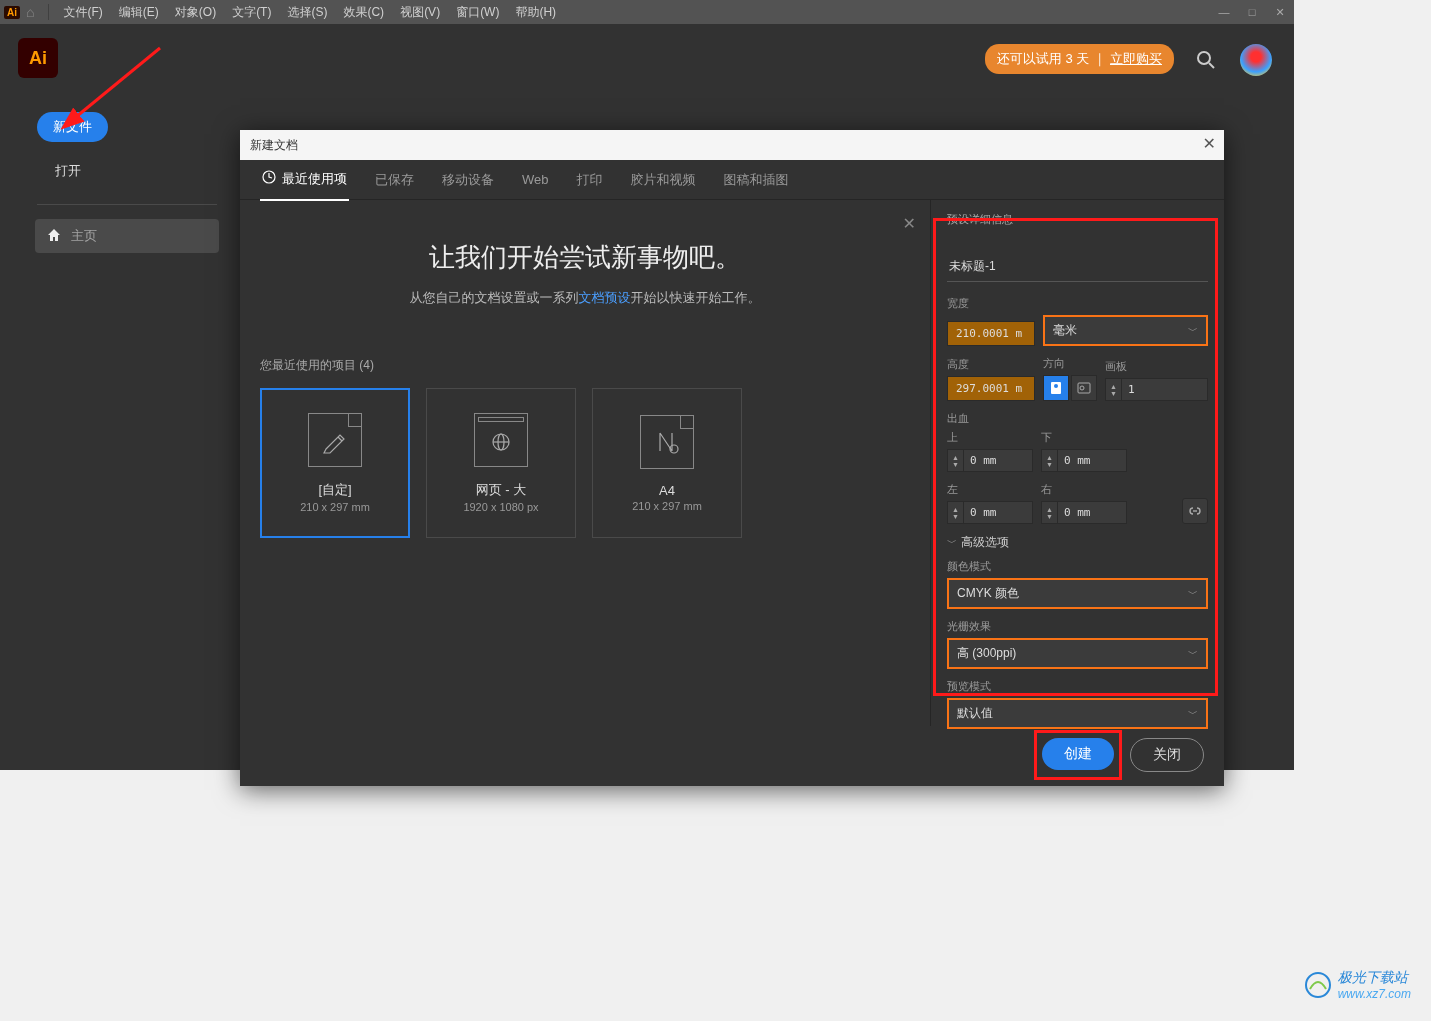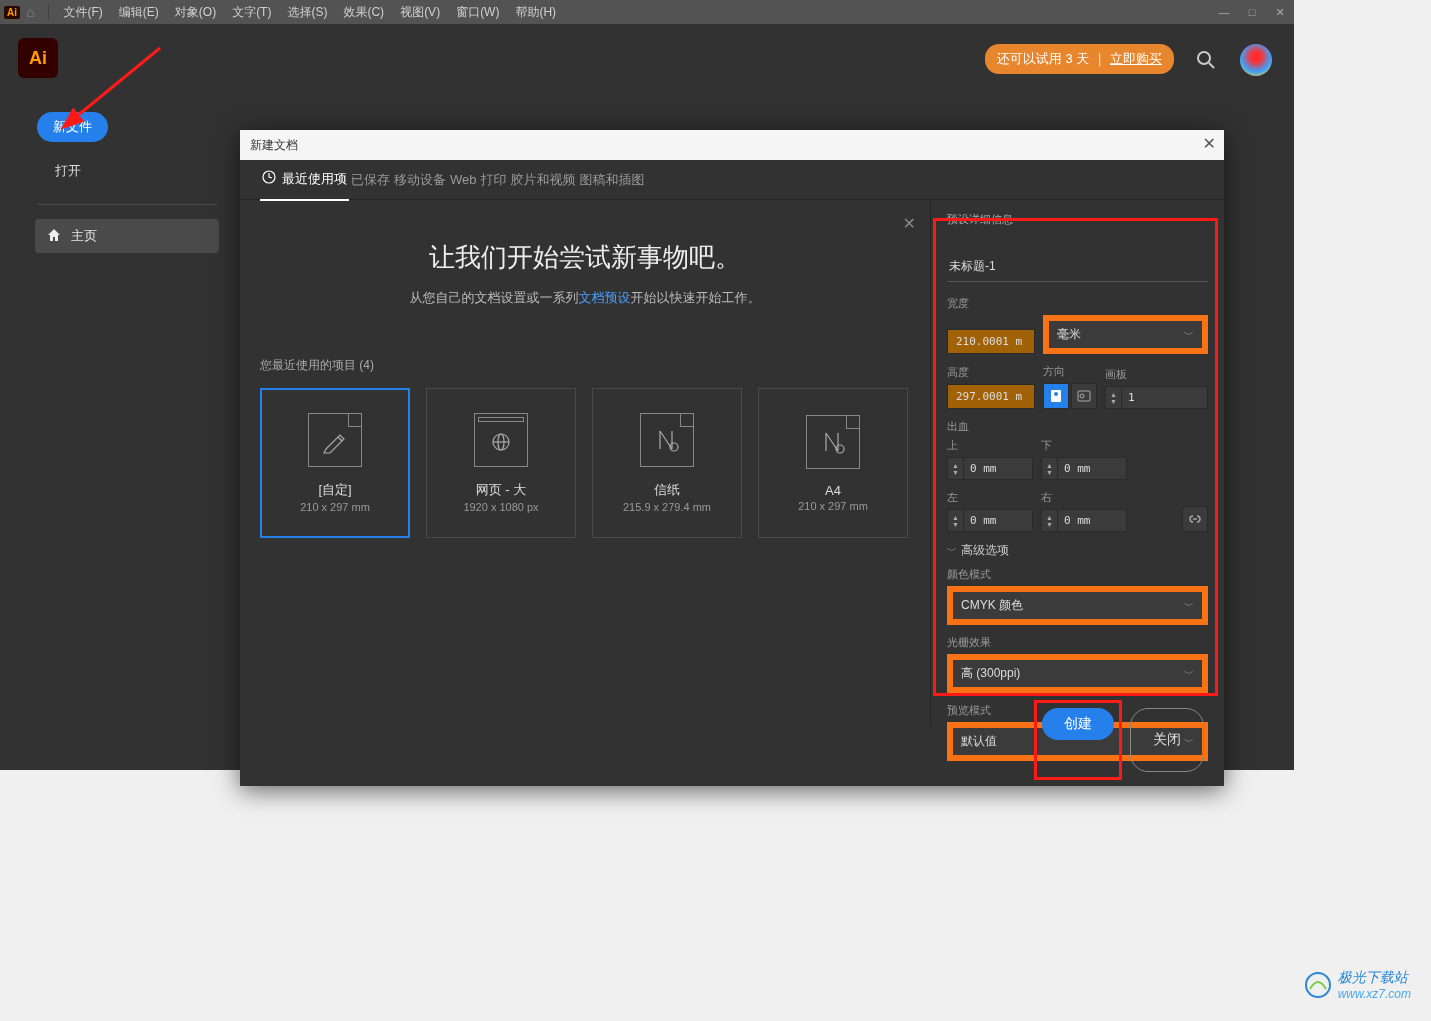--- a/index.html
+++ b/index.html
@@ -156,21 +156,21 @@
       margin: 24px 10px 14px 10px;
     }
     .home-row {
       background: #4a4a4a;
       border-radius: 4px;
       margin: 0 8px;
       padding: 8px 12px;
       display: flex;
       align-items: center;
       gap: 10px;
-      color: #e5e5e5;
+      color: #a3a3a3;
       font-size: 13px;
     }
     .arrow-annotation {
       position: absolute;
       top: 38px;
       left: 50px;
       width: 120px;
       height: 100px;
       pointer-events: none;
     }
@@ -211,20 +211,21 @@
       font-size: 16px;
       color: #555;
       cursor: pointer;
     }
     .dialog-tabs {
       height: 40px;
       display: flex;
       align-items: center;
       border-bottom: 1px solid #252525;
       padding: 0 20px;
+      gap: 24px;
       font-size: 13px;
       color: #ccc;
     }
     .dialog-tabs .tab {
       padding: 11px 2px;
       cursor: pointer;
       color: #999;
     }
     .dialog-tabs .tab.active {
       color: #fff;
@@ -328,21 +329,21 @@
     .input-box {
       background: #a16207;
       border: 1px solid #2a2a2a;
       color: #ddd;
       font-size: 11px;
       padding: 5px 8px;
       font-family: monospace;
     }
     .select-box {
       background: #3b3b3b;
-      border: 6px solid #f97316;
+      border: 2px solid #f97316;
       color: #ddd;
       font-size: 12px;
       padding: 5px 8px;
       display: flex;
       justify-content: space-between;
       align-items: center;
     }
     .stepper {
       display: flex;
       background: #3b3b3b;
@@ -405,21 +406,21 @@
       border-radius: 18px;
       padding: 7px 22px;
       font-size: 14px;
       cursor: pointer;
     }
     .btn-secondary {
       background: transparent;
       color: #ddd;
       border: 1px solid #888;
       border-radius: 18px;
-      padding: 22px 22px;
+      padding: 7px 22px;
       font-size: 14px;
       cursor: pointer;
     }
     .watermark {
       position: absolute;
       right: 20px;
       bottom: 20px;
       color: #2a88d8;
       font-size: 14px;
       font-style: italic;
@@ -564,31 +565,20 @@
             <div class="dims">1920 x 1080 px</div>
           </div>
           <div class="preset-card">
             <div class="icon-box">
               <svg width="30" height="30" viewBox="0 0 30 30" fill="none" stroke="#aaa" stroke-width="1.2">
                   <path d="M8 6 L8 24 M8 6 L20 24 M20 6 L20 24"></path>
                   <circle cx="22" cy="22" r="4"></circle>
                 </svg>
               <div style="position:absolute;top:-1px;right:-1px;width:14px;height:14px;border-left:1px solid #888;border-bottom:1px solid #888;"></div>
             </div>
-            <div class="title">信纸</div>
-            <div class="dims">215.9 x 279.4 mm</div>
-          </div>
-          <div class="preset-card">
-            <div class="icon-box">
-              <svg width="30" height="30" viewBox="0 0 30 30" fill="none" stroke="#aaa" stroke-width="1.2">
-                  <path d="M8 6 L8 24 M8 6 L20 24 M20 6 L20 24"></path>
-                  <circle cx="22" cy="22" r="4"></circle>
-                </svg>
-              <div style="position:absolute;top:-1px;right:-1px;width:14px;height:14px;border-left:1px solid #888;border-bottom:1px solid #888;"></div>
-            </div>
             <div class="title">A4</div>
             <div class="dims">210 x 297 mm</div>
           </div>
         </div>
       </div>
 
       <div class="dialog-side">
         <div class="red-box" style="left:2px; top:18px; right:6px; height:478px;"></div>
 
         <div class="side-title">预设详细信息</div>

